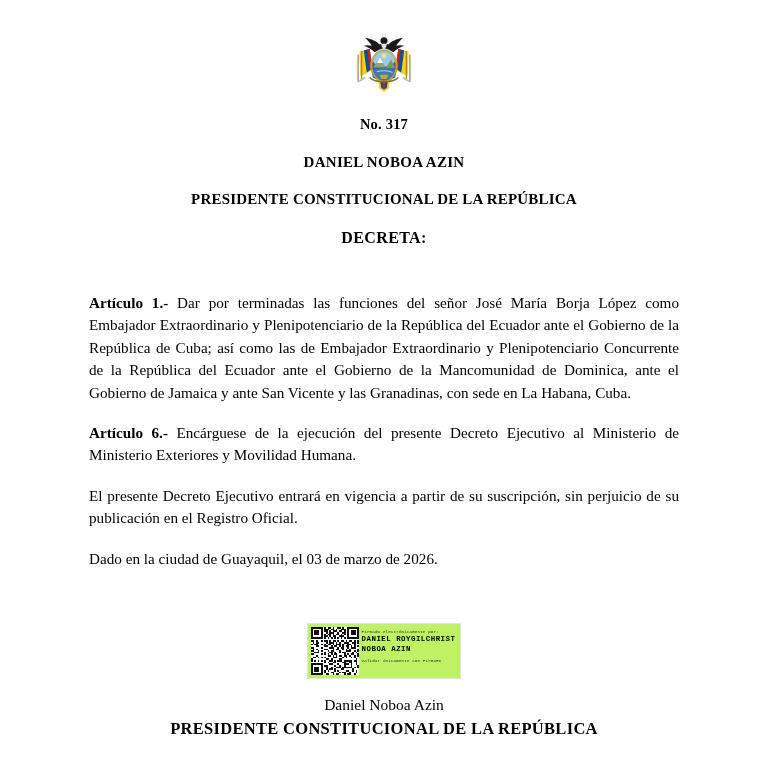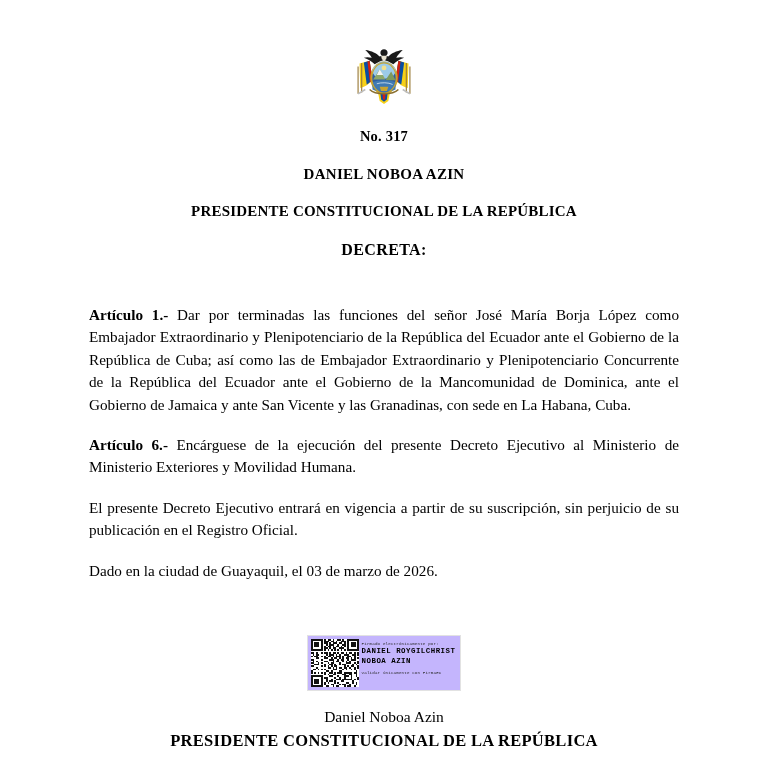--- a/index.html
+++ b/index.html
@@ -15,21 +15,21 @@
     color: #000000;
     position: relative;
     overflow: hidden;
   }
 
   .page {
     width: 768px;
     height: 767px;
     background: #ffffff;
     position: relative;
-    padding: 16px;
+    padding: 4px;
   }
 
   
   .crest-wrap {
     width: 100%;
     text-align: center;
     padding-top: 26px;
     height: 98px;
   }
   .crest {
@@ -94,21 +94,21 @@
   .sig-zone {
     width: 100%;
     text-align: center;
     padding-top: 37px;
   }
   .sig-stamp {
     display: inline-flex;
     align-items: flex-start;
     border: 1px solid #e2e2e2;
     padding: 3px 5px 3px 3px;
-    background: #c4b5fd;
+    background: #bef264;
   }
   .qr {
     width: 48px;
     height: 48px;
     flex: 0 0 48px;
     display: block;
   }
   .sig-text {
     text-align: left;
     padding-left: 3px;

